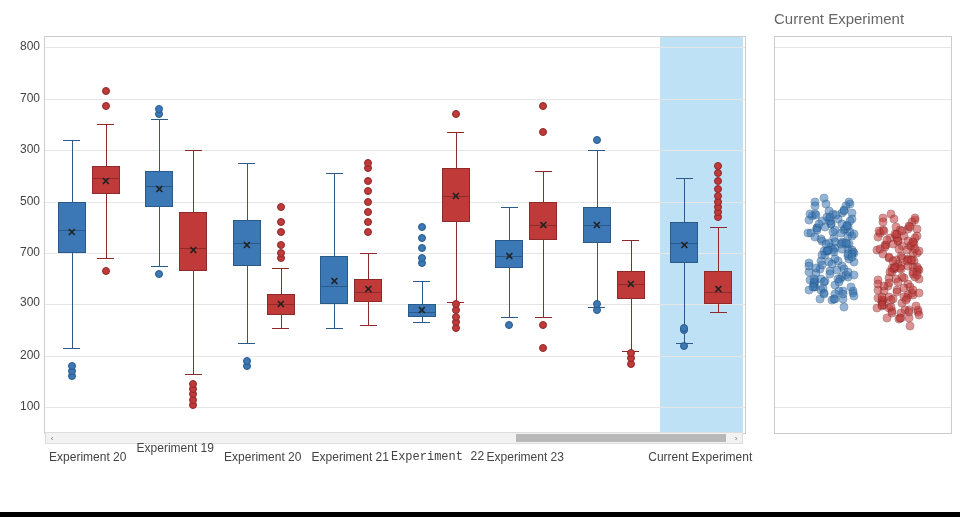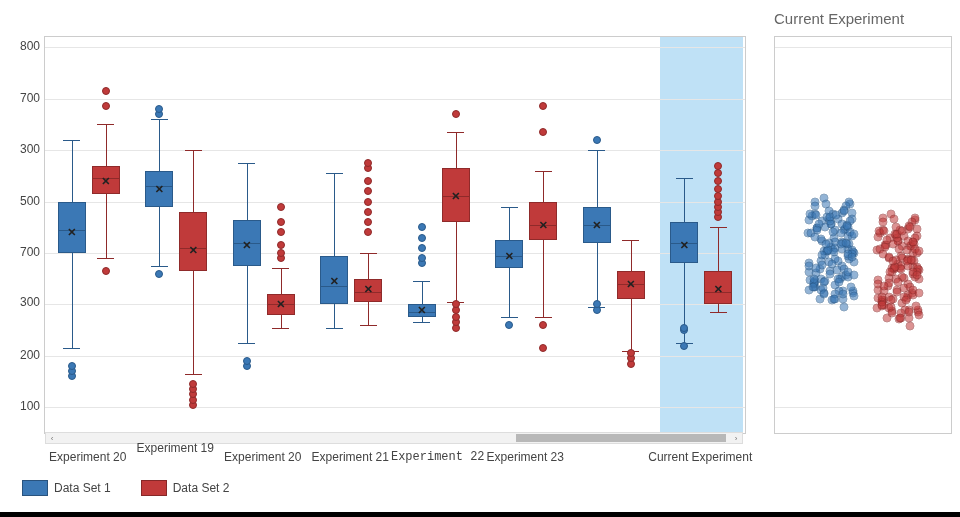--- a/index.html
+++ b/index.html
@@ -664,24 +664,14 @@
   <div id="xticks">
       <div class="xtick" style="left: 87.75px; top: 450px; transform: translateX(-50%);">Experiment 20</div>
       <div class="xtick" style="left: 175.25px; top: 426px; transform: translateX(-50%); margin-top: 15px;">Experiment 19</div>
       <div class="xtick" style="left: 262.75px; top: 450px; transform: translateX(-50%);">Experiment 20</div>
       <div class="xtick" style="left: 350.25px; top: 450px; transform: translateX(-50%);">Experiment 21</div>
       <div class="xtick" style="left: 437.75px; top: 450px; transform: translateX(-50%); font-family: Liberation Mono, monospace;">Experiment 22</div>
       <div class="xtick" style="left: 525.25px; top: 450px; transform: translateX(-50%);">Experiment 23</div>
       <div class="xtick" style="left: 700.25px; top: 450px; transform: translateX(-50%);">Current Experiment</div>
     </div>
 
-  <div class="legend">
-    <div class="legend-item">
-      <div class="legend-swatch" id="sw1" style="background: rgb(59, 120, 181);"></div>
-      <span>Data Set 1</span>
-    </div>
-    <div class="legend-item">
-      <div class="legend-swatch" id="sw2" style="background: rgb(192, 58, 58);"></div>
-      <span>Data Set 2</span>
-    </div>
-  </div>
 
 </div>
 
 </body></html>

